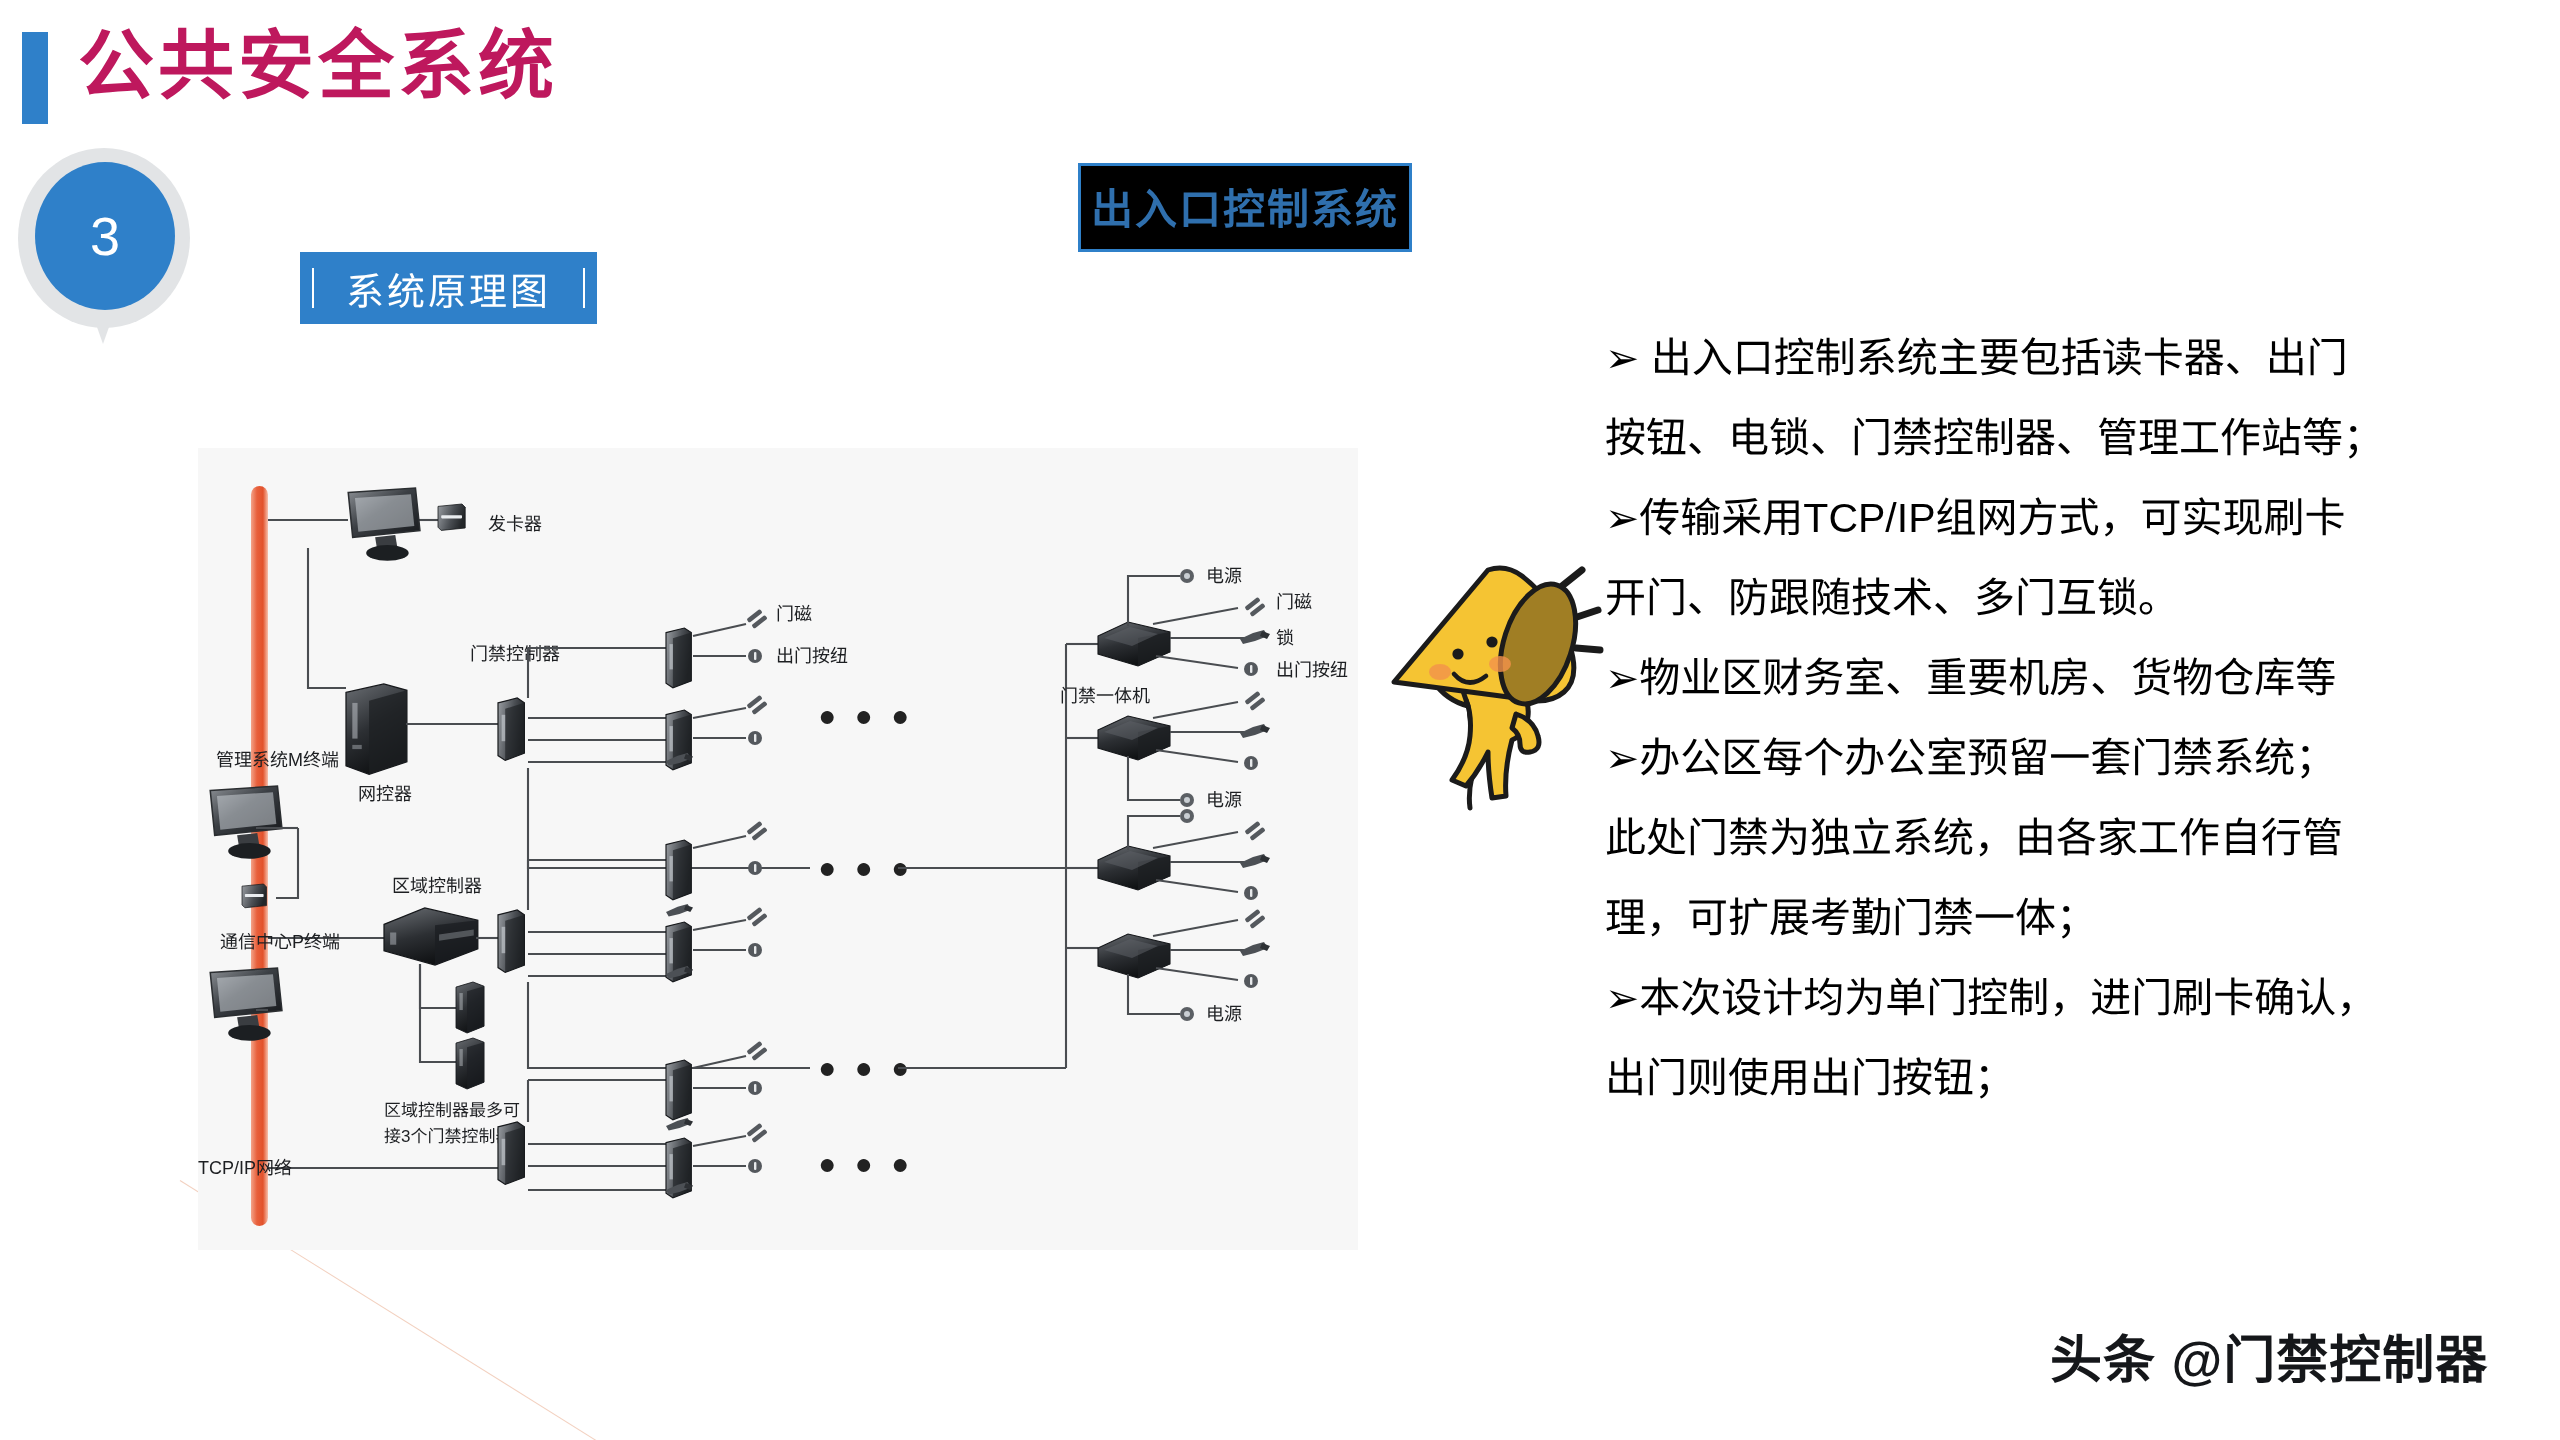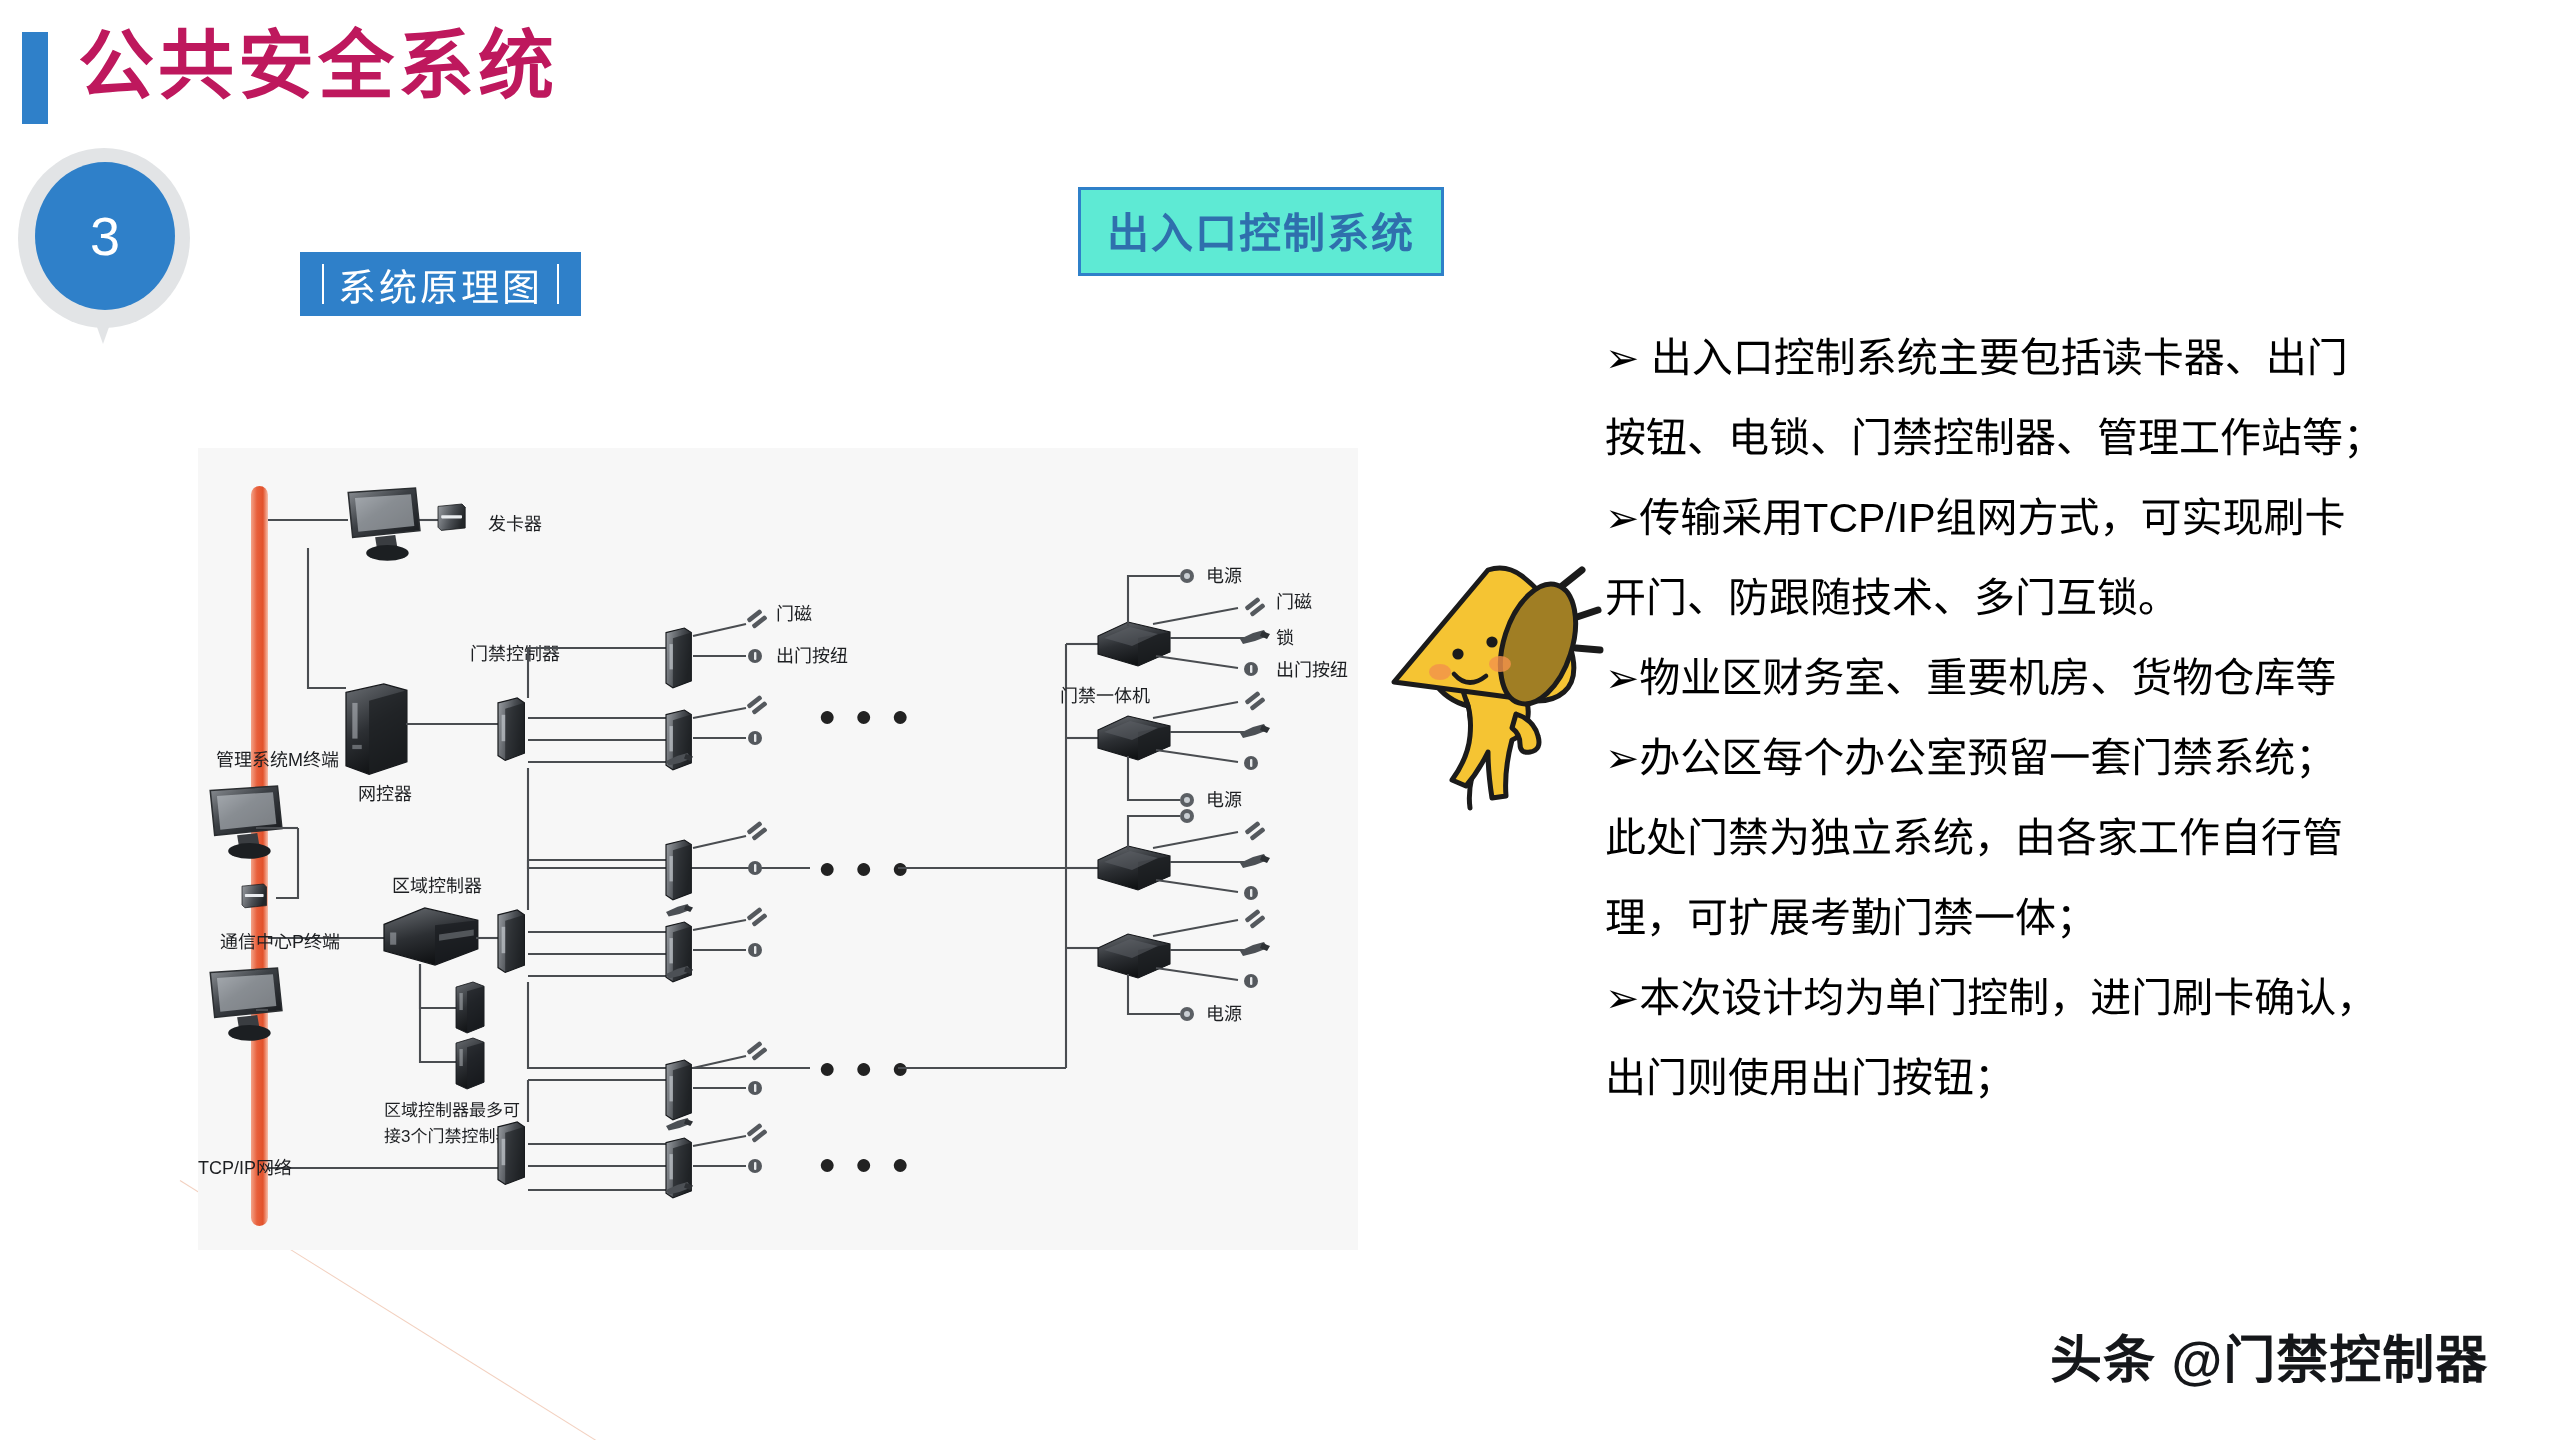--- a/index.html
+++ b/index.html
@@ -49,35 +49,34 @@
   .badge-circle {
     position: absolute; left: 17px; top: 14px; width: 140px; height: 148px;
     background: #2f80c9; border-radius: 50%;
     display: flex; align-items: center; justify-content: center;
   }
   .badge-num { color: #fff; font-size: 54px; font-weight: 400; line-height: 1; }
 
   
   .section-label {
     position: absolute; left: 300px; top: 252px;
-    height: 64px; background: #2f80c9;
-    display: flex; align-items: center; gap: 14px;
-    padding: 0 22px;
+    height: 72px; background: #2f80c9;
+    display: flex; align-items: center; gap: 32px;
+    padding: 0 12px;
   }
   .section-rule { width: 2px; height: 40px; background: #ffffff; }
   .section-text {
     color: #ffffff; font-size: 38px; letter-spacing: 3px; white-space: nowrap;
   }
 
   
   .framed-heading {
     position: absolute; left: 1078px; top: 163px;
-    border: 3px solid #2f80c9; background: #5eead4;
-    padding: 9px 26px 13px;
-    margin-top: 24px;
+    border: 3px solid #2f80c9; background: #000000;
+    padding: 9px 10px 13px;
   }
   .framed-heading-text {
     color: #2f6fad; font-size: 42px; font-weight: 700;
     letter-spacing: 2px; white-space: nowrap;
   }
 
   
   .diagram {
     position: absolute; left: 198px; top: 448px;
     width: 1160px; height: 802px;

